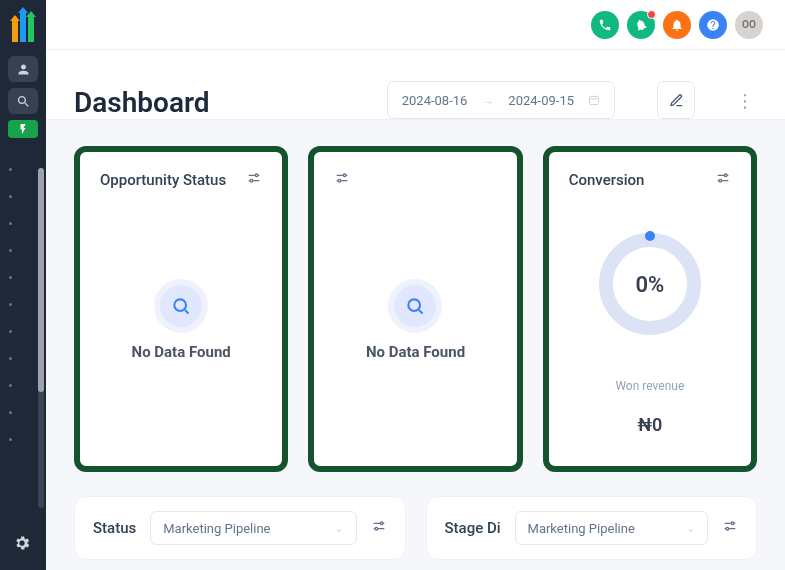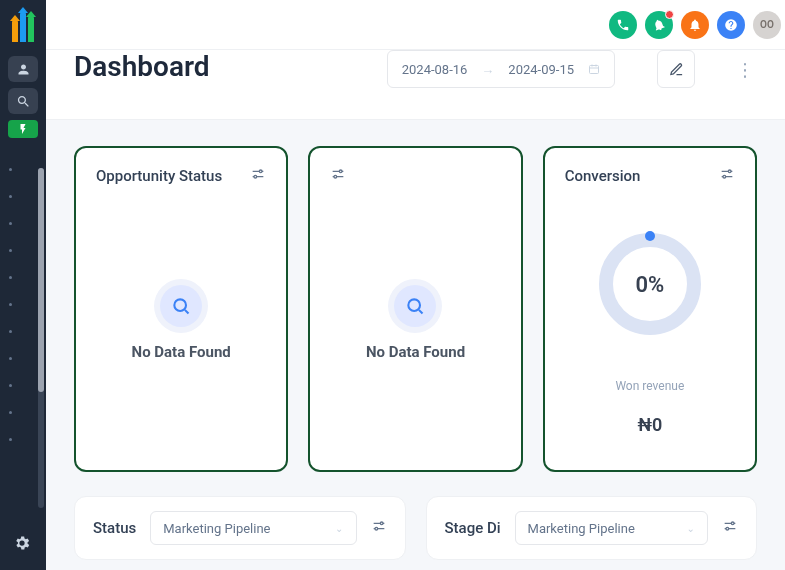--- a/index.html
+++ b/index.html
@@ -24,43 +24,43 @@
   
   .dots-strip { width:8px; position:absolute; left:6px; top:168px; bottom:60px; display:flex; flex-direction:column; gap:24px; align-items:center;}
   .dots-strip .d{width:3px;height:3px;border-radius:50%;background:#64748b;}
   .scroll-track{position:absolute;left:38px;top:168px;width:6px;height:340px;background:#3a4556;border-radius:3px;}
   .scroll-thumb{position:absolute;left:38px;top:168px;width:6px;height:224px;background:#9ca3af;border-radius:3px;}
   .gear-bottom{position:absolute;bottom:14px;left:13px;}
   .gear-bottom svg{width:18px;height:18px;fill:#cbd5e1;}
   
   .main { flex:1; height:570px; display:flex; flex-direction:column; }
   
-  .topbar { height:50px; background:#fff; display:flex; align-items:center; justify-content:flex-end; padding:0 4px; gap:8px; border-bottom:1px solid #eef0f3;}
+  .topbar { height:50px; background:#fff; display:flex; align-items:center; justify-content:flex-end; padding:0 22px; gap:8px; border-bottom:1px solid #eef0f3;}
   .tbicon{width:28px;height:28px;border-radius:50%;display:flex;align-items:center;justify-content:center;cursor:pointer;position:relative;}
   .tbicon svg{width:14px;height:14px;fill:#fff;}
   .tb-phone{background:#10b981;}
   .tb-mega{background:#10b981;}
   .tb-bell{background:#f97316;}
   .tb-help{background:#3b82f6;}
   .tb-user{background:#d6d3d1;}
   .tb-user span{font-size:10px;font-weight:600;color:#78716c;}
   .red-dot{position:absolute;top:-1px;right:-1px;width:9px;height:9px;border-radius:50%;background:#ef4444;border:1.5px solid #fff;}
   
-  .header-row{height:70px;background:#fff;display:flex;align-items:flex-start;padding:0 28px;border-bottom:1px solid #eef0f3;gap:32px;}
+  .header-row{height:70px;background:#fff;display:flex;align-items:flex-end;padding:0 28px;border-bottom:1px solid #eef0f3;gap:32px;}
   .title{font-size:28px;font-weight:600;color:#1e293b;flex:1;}
   .date-range{height:38px;border:1px solid #e5e7eb;border-radius:6px;display:flex;align-items:center;padding:16px 14px;font-size:13px;color:#64748b;gap:14px;cursor:pointer;}
   .date-range .arrow{color:#cbd5e1;}
   .date-range .cal{width:12px;height:12px;}
   .edit-btn{width:38px;height:38px;border:1px solid #e5e7eb;border-radius:6px;display:flex;align-items:center;justify-content:center;margin-left:10px;cursor:pointer;}
   .edit-btn svg{width:15px;height:15px;fill:none;stroke:#475569;stroke-width:2;}
   .more-btn{width:24px;height:38px;display:flex;align-items:center;justify-content:center;margin-left:6px;cursor:pointer;color:#94a3b8;font-size:18px;}
   
   .content{flex:1;padding:26px 28px;overflow:hidden;}
   .cards-row{display:flex;gap:20px;margin-bottom:24px;}
-  .card{background:#fff;border:2px solid #14532d;border-radius:12px;padding:18px 20px;flex:1;min-height:326px;display:flex;flex-direction:column;}
+  .card{background:#fff;border:6px solid #14532d;border-radius:12px;padding:18px 20px;flex:1;min-height:326px;display:flex;flex-direction:column;}
   .card-head{display:flex;align-items:center;justify-content:space-between;margin-bottom:8px;}
   .card-title{font-size:15px;font-weight:500;color:#334155;}
   .filter-icon{cursor:pointer;}
   .filter-icon svg{width:16px;height:16px;fill:none;stroke:#64748b;stroke-width:2;}
   
   .nodata{flex:1;display:flex;flex-direction:column;align-items:center;justify-content:center;font-weight:bold;}
   .nodata .circle{width:42px;height:42px;border-radius:50%;background:#e0e7ff;display:flex;align-items:center;justify-content:center;margin-bottom:16px;box-shadow:0 0 0 6px #eff2fb;}
   .nodata .circle svg{width:20px;height:20px;fill:none;stroke:#3b82f6;stroke-width:2.5;}
   .nodata .msg{font-size:15px;color:#4b5563;}
   

